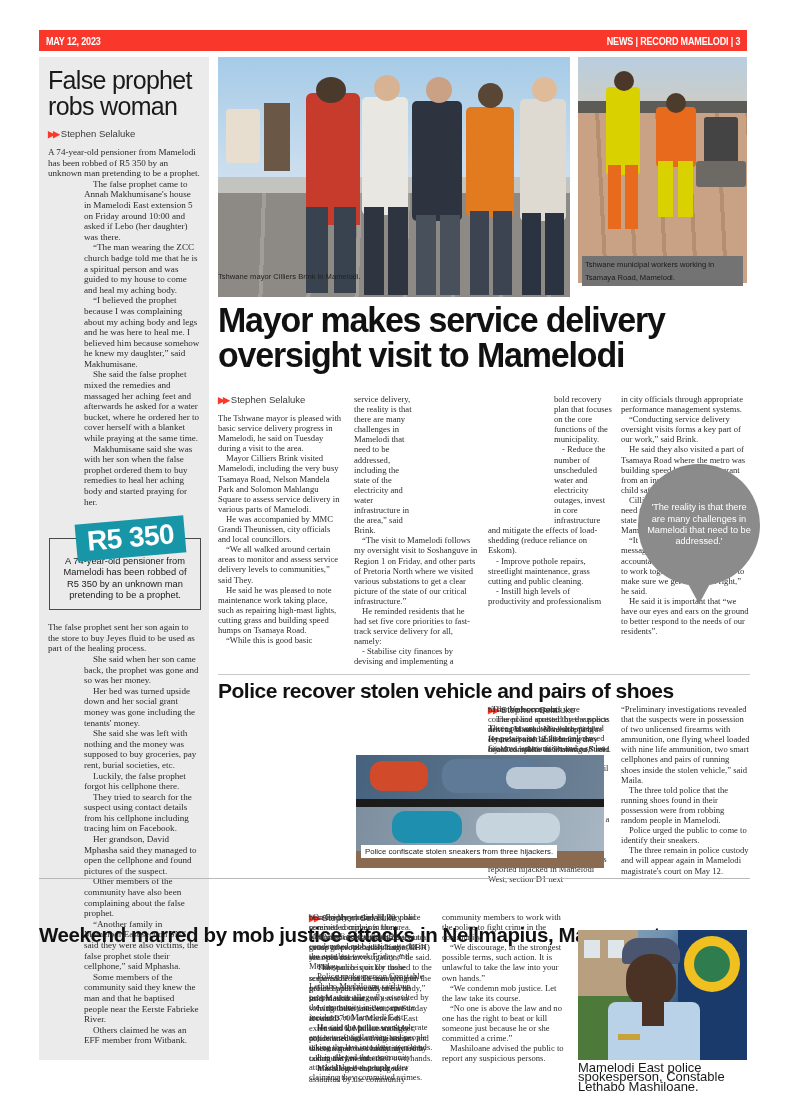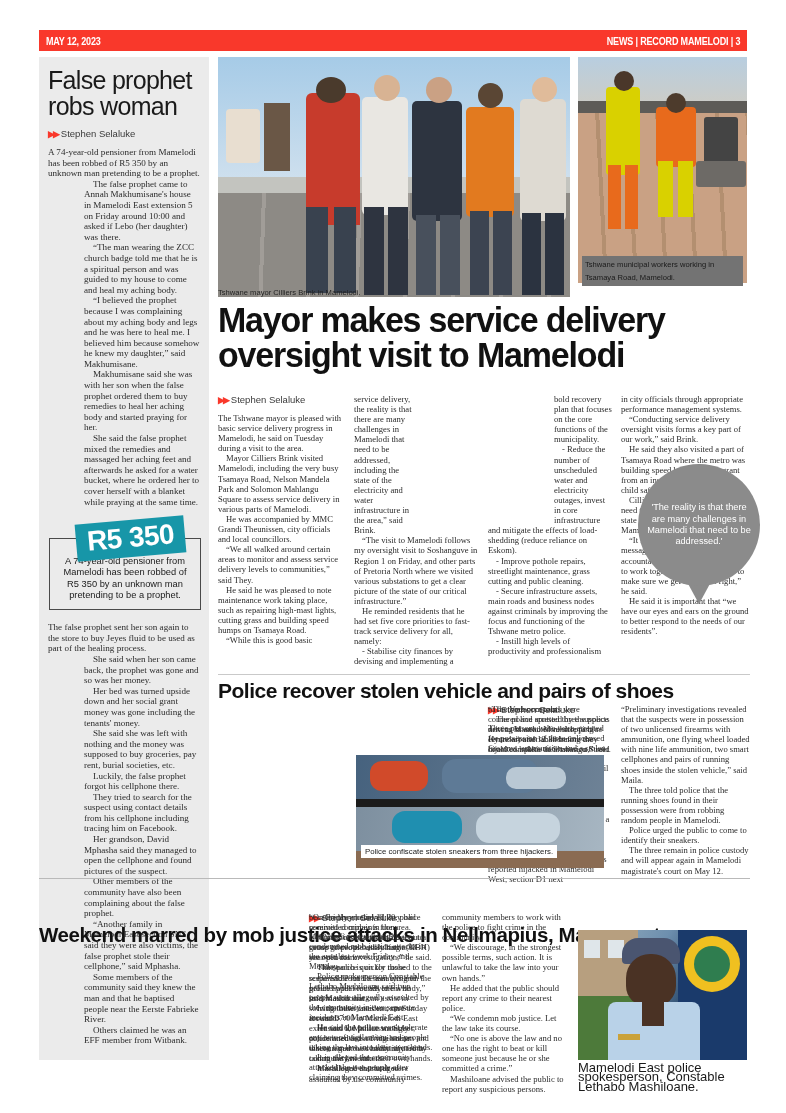--- a/index.html
+++ b/index.html
@@ -348,22 +348,22 @@
     <div class="lc-head">False prophet robs woman</div>
     <div class="byline">
       <span class="arrows">▶▶</span>
       <span>Stephen Selaluke</span>
     </div>
     <div class="body-text">
       <p>A 74-year-old pensioner from Mamelodi has been robbed of R5 350 by an unknown man pretending to be a prophet.</p>
       <p>The false prophet came to Annah Makhumisane's house in Mamelodi East extension 5 on Friday around 10:00 and asked if Lebo (her daughter) was there.</p>
       <p>“The man wearing the ZCC church badge told me that he is a spiritual person and was guided to my house to come and heal my aching body.</p>
       <p>“I believed the prophet because I was complaining about my aching body and legs and he was here to heal me. I believed him because somehow he knew my daughter,” said Makhumisane.</p>
+      <p>She said the false prophet mixed the remedies and massaged her aching feet and afterwards he asked for a water bucket, where he ordered her to cover herself with a blanket while praying at the same time.</p>
       <p>Makhumisane said she was with her son when the false prophet ordered them to buy remedies to heal her aching body and started praying for her.</p>
-      <p>She said the false prophet mixed the remedies and massaged her aching feet and afterwards he asked for a water bucket, where he ordered her to cover herself with a blanket while praying at the same time.</p>
     </div>
 
     <div class="pull-wrap">
       <div class="pull-box">
         <div class="pull-box-text">A 74-year-old pensioner from Mamelodi has been robbed of R5 350 by an unknown man pretending to be a prophet.</div>
       </div>
       <div class="pull-tag">R5 350</div>
     </div>
 
     <div class="body-text">
@@ -401,21 +401,21 @@
     <div class="ph" style="left:222px;top:158px;width:20px;height:80px;background:#48505c;"></div>
     <div class="ph" style="left:248px;top:50px;width:48px;height:110px;background:#e27a1f;border-radius:5px;"></div>
     <div class="ph" style="left:260px;top:26px;width:25px;height:25px;background:#5a4634;border-radius:50%;"></div>
     <div class="ph" style="left:252px;top:154px;width:19px;height:84px;background:#3c4451;"></div>
     <div class="ph" style="left:275px;top:154px;width:19px;height:84px;background:#3c4451;"></div>
     <div class="ph" style="left:302px;top:42px;width:46px;height:122px;background:#dedad2;border-radius:5px;"></div>
     <div class="ph" style="left:314px;top:20px;width:25px;height:25px;background:#e0bb9a;border-radius:50%;"></div>
     <div class="ph" style="left:304px;top:156px;width:19px;height:82px;background:#2b3340;"></div>
     <div class="ph" style="left:327px;top:156px;width:19px;height:82px;background:#2b3340;"></div>
   </div>
-  <div class="cap-under" style="left:218px; top:288px; width:352px;">Tshwane mayor Cilliers Brink in Mamelodi.</div>
+  <div class="cap-under" style="left:218px; top:272px; width:352px;">Tshwane mayor Cilliers Brink in Mamelodi.</div>
 
   <div class="photo-side">
     <div class="ph" style="left:0;top:0;width:169px;height:60px;background:linear-gradient(#b8cee0,#d2ccc0);"></div>
     <div class="ph" style="left:0;top:56px;width:169px;height:170px;background:repeating-linear-gradient(87deg,#c9a184 0 26px,#b38f70 26px 30px);"></div>
     <div class="ph" style="left:0;top:44px;width:169px;height:12px;background:#5d5b57;"></div>
     <div class="ph" style="left:28px;top:30px;width:34px;height:88px;background:#d9d100;border-radius:4px;"></div>
     <div class="ph" style="left:36px;top:14px;width:20px;height:20px;background:#4a372a;border-radius:50%;"></div>
     <div class="ph" style="left:30px;top:108px;width:13px;height:64px;background:#e86a1c;"></div>
     <div class="ph" style="left:47px;top:108px;width:13px;height:64px;background:#e86a1c;"></div>
     <div class="ph" style="left:78px;top:50px;width:40px;height:60px;background:#e86a1c;border-radius:4px;"></div>
@@ -455,21 +455,20 @@
       <p>“The visit to Mamelodi follows my oversight visit to Soshanguve in Region 1 on Friday, and other parts of Pretoria North where we visited various substations to get a clear picture of the state of our critical infrastructure.”</p>
       <p>He reminded residents that he had set five core priorities to fast-track service delivery for all, namely:</p>
       <p>- Stabilise city finances by devising and implementing a</p>
     </div>
 
     <div class="col4 c3">
       <div class="shape-left"></div>
       <p class="nodent">bold recovery plan that focuses on the core functions of the municipality.</p>
       <p>- Reduce the number of unscheduled water and electricity outages, invest in core infrastructure and mitigate the effects of load-shedding (reduce reliance on Eskom).</p>
       <p>- Improve pothole repairs, streetlight maintenance, grass cutting and public cleaning.</p>
-      <p>- Secure infrastructure assets, main roads and business nodes against criminals by improving the focus and functioning of the Tshwane metro police.</p>
       <p>- Instill high levels of productivity and professionalism</p>
     </div>
 
     <div class="col4 c4">
       <p class="nodent">in city officials through appropriate performance management systems.</p>
       <p>“Conducting service delivery oversight visits forms a key part of our work,” said Brink.</p>
       <p>He said they also visited a part of Tsamaya Road where the metro was building speed humps with a grant from an institution that promotes child safety on the road.</p>
       <p>Cilliers said many other issues need to be addressed such as the state of the substation and the Mamelodi 3 reservoir.</p>
       <p>“It is also important to send a message to officials to be accountable and for the community to work together with councillors to make sure we get the basics right,” he said.</p>
       <p>He said it is important that “we have our eyes and ears on the ground to better respond to the needs of our residents”.</p>
@@ -540,21 +539,20 @@
     <div class="c c">
       <p class="nodent">because they believed they had committed crimes in the area.</p>
       <p>“Cases of assault with intent to cause grievous bodily harm (GBH) are open for investigation,” he said.</p>
       <p>The search is on for those responsible for the assaults and police appeal for anyone with information that can assist in solving these cases to come forward.</p>
       <p>He said the police strongly condemned acts of vigilantism and discouraged the community from taking the law into their own hands.</p>
       <p>Mashiloane encouraged</p>
     </div>
     <div class="c d">
       <p class="nodent">community members to work with the police to fight crime in the community.</p>
       <p>“We discourage, in the strongest possible terms, such action. It is unlawful to take the law into your own hands.”</p>
-      <p>He added that the public should report any crime to their nearest police.</p>
       <p>“We condemn mob justice. Let the law take its course.</p>
       <p>“No one is above the law and no one has the right to beat or kill someone just because he or she committed a crime.”</p>
       <p>Mashiloane advised the public to report any suspicious persons.</p>
     </div>
   </div>
 
   <div class="photo-cop">
     <div class="ph" style="left:0;top:0;width:169px;height:130px;background:linear-gradient(120deg,#9fb4c2 0%,#6d8fae 38%,#2b4a6c 62%,#17304d 100%);"></div>
     <div class="ph" style="left:0;top:0;width:60px;height:66px;background:#b79f7f;"></div>
     <div class="ph" style="left:6px;top:10px;width:16px;height:18px;background:#dfe6ea;"></div>

